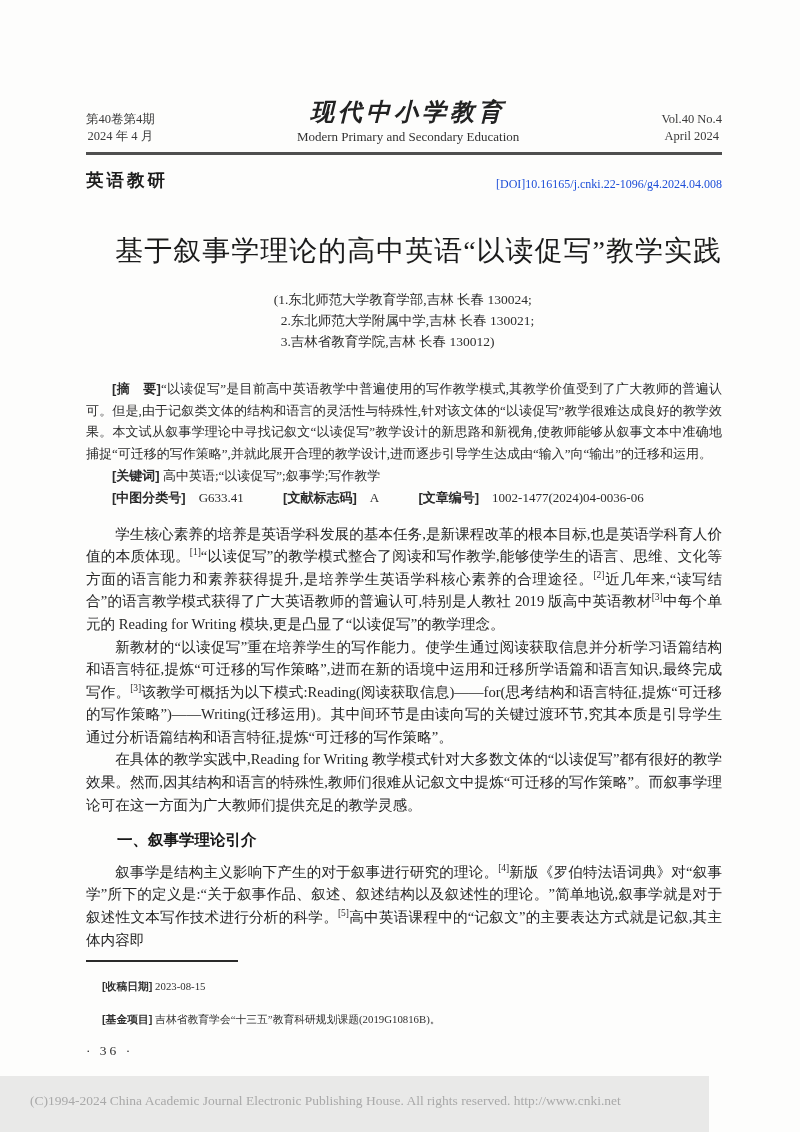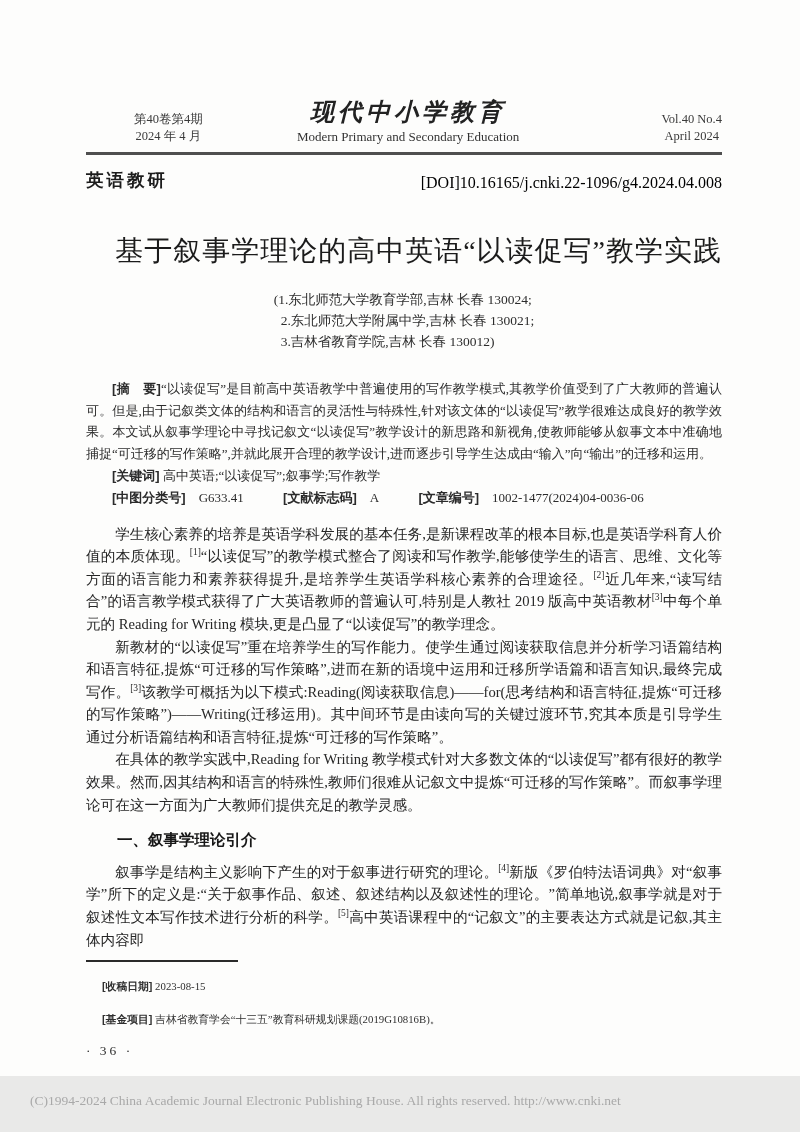--- a/index.html
+++ b/index.html
@@ -6,29 +6,29 @@
   .page {
     position:relative; width:800px; height:1132px; overflow:hidden;
     background:#fdfdfc; color:#2e2e2e;
     font-family:"Liberation Serif","DejaVu Serif",serif;
   }
   .inner { padding:96px 78px 0 86px; }
 
   
   .jh { display:flex; justify-content:space-between; align-items:flex-end;
         border-bottom:3px solid #4f4f4f; padding-bottom:7px; }
-  .jh-side { font-size:12.5px; line-height:17px; color:#3a3a3a; text-align:center; white-space:nowrap;margin-left:48px; }
+  .jh-side { font-size:12.5px; line-height:17px; color:#3a3a3a; text-align:center; white-space:nowrap; }
   .jh-center { text-align:center; }
   .jh-cn { font-size:24px; font-weight:bold; font-style:italic; letter-spacing:4px; color:#222; }
   .jh-en { font-size:13px; margin-top:1px; color:#333; }
 
   .column-row { display:flex; justify-content:space-between; align-items:flex-end; margin-top:13px; }
   .column { font-family:"Liberation Sans","DejaVu Sans",sans-serif; font-weight:bold;
             font-size:17.5px; letter-spacing:3px; color:#1c1c1c; }
-  .doi { font-size:16px; color:#000000;padding-left:44px; }
+  .doi { font-size:12px; color:#1d4ed8;padding-left:44px; }
 
   
   .title { margin-top:40px; text-align:right; font-size:28px; letter-spacing:1px; color:#1b1b1b; font-weight:normal; }
   .authors { margin-top:36px; text-align:center; font-size:17px; color:#222; }
   .author { margin:0 14px; white-space:nowrap; }
   .author sup { font-size:10px; }
   .affils { margin-top:9px; text-align:center; font-size:13.5px; line-height:21px; color:#2c2c2c; }
   .affils-inner { display:inline-block; text-align:left; }
   .affil-2, .affil-3 { padding-left:7px; }
 
@@ -48,21 +48,21 @@
 
   
   .fn-rule { width:152px; border-top:2px solid #2a2a2a; margin:9px 0 5px; }
   .footnotes { font-size:10.8px; line-height:16.6px; color:#303030; }
   .footnotes p { margin:16px; }
   .fn-bio { padding-left:64px; text-indent:-64px; }
 
   .pagenum { margin-top:9px; font-size:13.5px; letter-spacing:3px; color:#2c2c2c; }
 
   
-  .strip { position:absolute; left:0; bottom:0; width:800px; height:56px; background:#e9e9e8; }
+  .strip { position:absolute; left:0; bottom:0; width:709px; height:56px; background:#e9e9e8; }
   .wm { position:absolute; left:30px; top:17px; font-size:13.5px; color:#a9a9a9; white-space:nowrap;
         font-family:"Liberation Serif","DejaVu Serif",serif; }
 </style>
 </head>
 <body>
 
 <div class="page">
   <div class="inner">
 
     <div class="jh">

